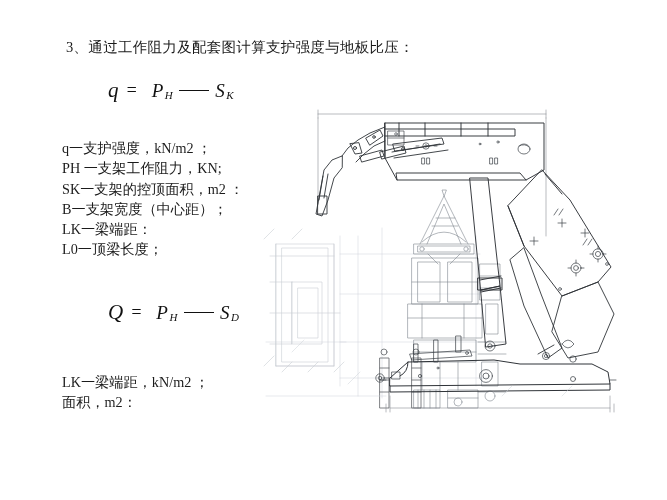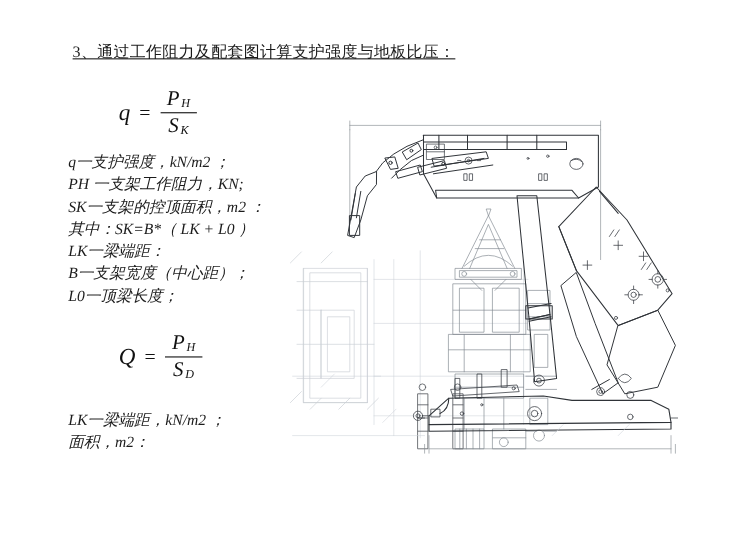--- a/index.html
+++ b/index.html
@@ -19,21 +19,20 @@
   
   .title {
     position: absolute;
     left: 66px;
     top: 38px;
     font-size: 14.5px;
     color: #1a1a1a;
     font-family: "Liberation Serif", serif;
     white-space: nowrap;
     letter-spacing: 0.3px;
-    text-decoration: underline;
   }
 
   .formula {
     position: absolute;
     font-family: "Liberation Serif", serif;
     color: #111111;
     display: flex;
     align-items: center;
     white-space: nowrap;
   }
@@ -42,21 +41,21 @@
     font-size: 21px;
     margin-right: 7px;
   }
   .formula .eq {
     font-size: 18px;
     margin-right: 8px;
     font-style: italic;
   }
   .frac {
     display: inline-flex;
-    flex-direction: column;
+    flex-direction: row;
     align-items: center;
     line-height: 1;
   }
   .frac .num, .frac .den {
     font-style: italic;
     font-size: 19px;
     padding: 2px 6px;
     letter-spacing: 0.5px;
   }
   .frac .num sub, .frac .den sub {
@@ -79,21 +78,21 @@
     position: absolute;
     left: 62px;
     font-size: 14.2px;
     color: #1b1b1b;
     line-height: 20.3px;
     font-family: "Liberation Serif", serif;
     white-space: nowrap;
   }
   #defs-top { top: 138px; }
   #defs-bottom { top: 372px; }
-  .defs .ln { display: block; font-style: italic; }
+  .defs .ln { display: block; }
 
   
   #drawing {
     position: absolute;
     left: 262px;
     top: 96px;
     width: 405px;
     height: 340px;
   }
   #drawing svg { display: block; }
@@ -118,23 +117,22 @@
       <span class="num"><i>P</i><sub>H</sub></span>
       <span class="bar"></span>
       <span class="den"><i>S</i><sub>K</sub></span>
     </span>
   </div>
 
   <div class="defs" id="defs-top">
     <span class="ln">q一支护强度，kN/m2 ；</span>
     <span class="ln">PH 一支架工作阻力，KN;</span>
     <span class="ln">SK一支架的控顶面积，m2 ：</span>
-    <span class="ln">其中：SK=B*（ LK + L0 ）</span>
+    <span class="ln">B一支架宽度（中心距）；</span>
     <span class="ln">LK一梁端距：</span>
-    <span class="ln">B一支架宽度（中心距）；</span>
     <span class="ln">L0一顶梁长度；</span>
   </div>
 
   <div class="formula" id="formula-Q">
     <span class="lhs">Q</span>
     <span class="eq">=</span>
     <span class="frac">
       <span class="num"><i>P</i><sub>H</sub></span>
       <span class="bar"></span>
       <span class="den"><i>S</i><sub>D</sub></span>

